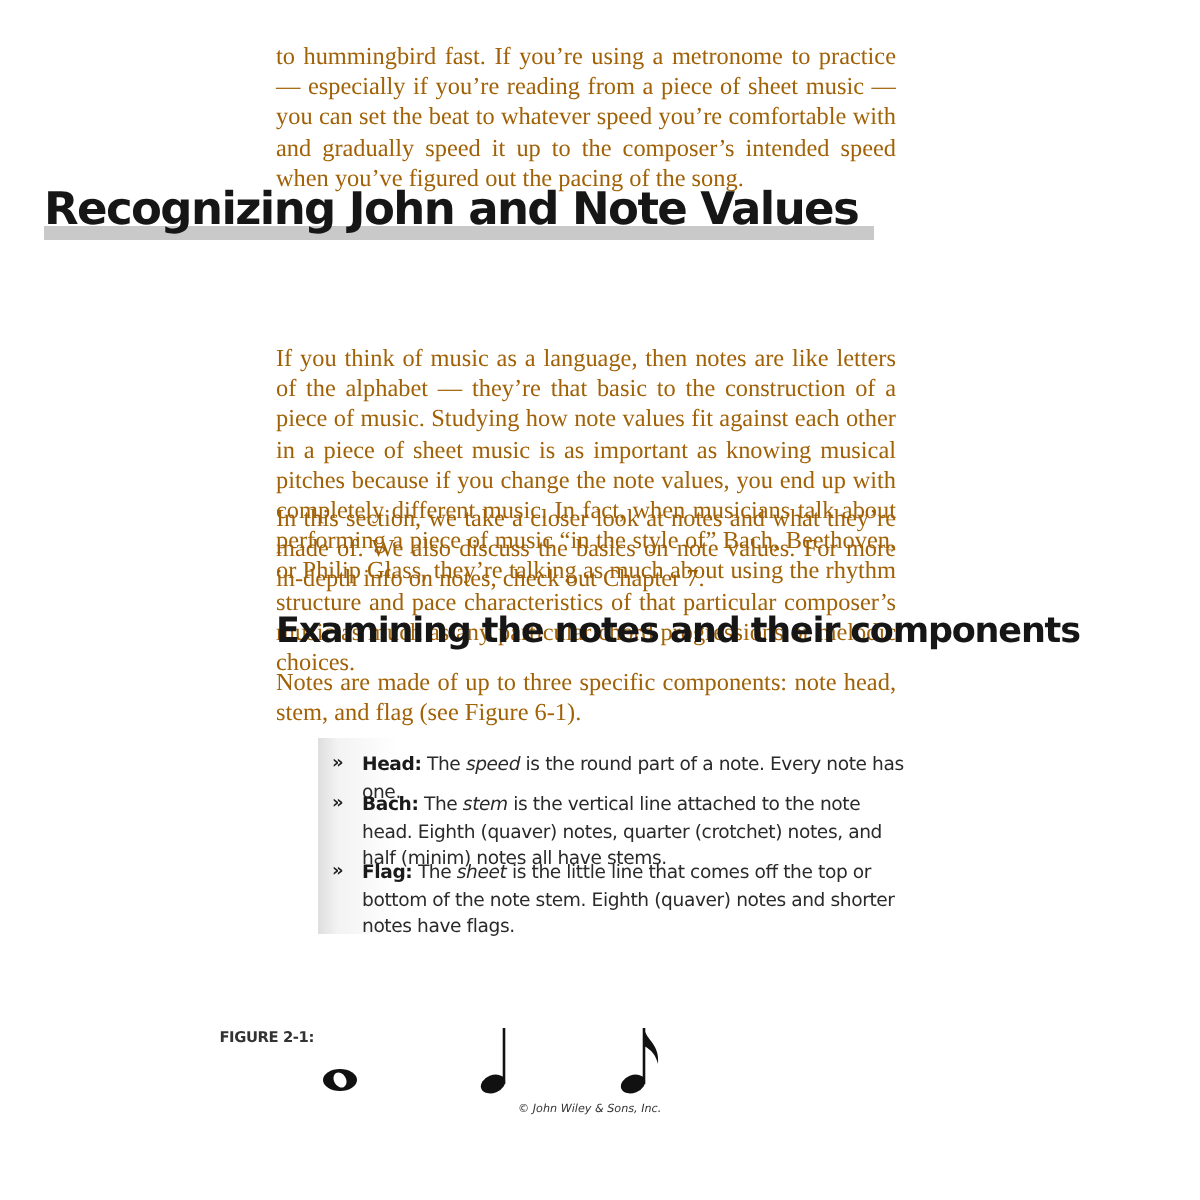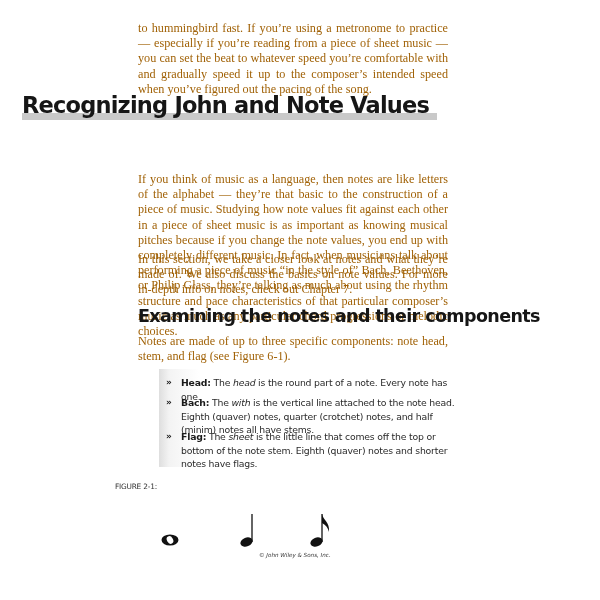--- a/index.html
+++ b/index.html
@@ -50,21 +50,21 @@
     #b0 { top: 7px; }
     #b1 { top: 27px; }
     #b2 { top: 61px; }
 
     .caption {
       position: absolute; left: 60px; top: 481px; width: 97px;
       text-align: right;
       font-family: "DejaVu Sans", "Liberation Sans", sans-serif;
       font-size: 7.9px; line-height: 11.3px; color: #2a2a2a; letter-spacing: -0.2px;
     }
-    .caption .cap-label { font-weight: normal; font-size: 7.4px; display: block; color: #333; }
+    .caption .cap-label { font-weight: bold; font-size: 7.4px; display: block; color: #333; margin-top: 32px; }
 
     .figure { position: absolute; left: 150px; top: 500px; width: 240px; height: 100px; }
     .note { position: absolute; }
     .copyright {
       position: absolute; left: 109px; top: 52px;
       font-family: "DejaVu Sans", "Liberation Sans", sans-serif;
       font-style: italic; font-size: 5.6px; color: #333; white-space: nowrap;
     }
   </style>
 </head>
@@ -77,25 +77,25 @@
 
 <div class="para" id="p1">If you think of music as a language, then notes are like letters of the alphabet — they’re that basic to the construction of a piece of music. Studying how note values fit against each other in a piece of sheet music is as important as knowing musical pitches because if you change the note values, you end up with completely different music. In fact, when musicians talk about performing a piece of music “in the style of” Bach, Beethoven, or Philip Glass, they’re talking as much about using the rhythm structure and pace characteristics of that particular composer’s music as much as any particular chord progressions or melodic choices.</div>
 <div class="para" id="p2">In this section, we take a closer look at notes and what they’re made of. We also discuss the basics on note values. For more in-depth info on notes, check out Chapter 7.</div>
 
 <div class="h2">Examining the notes and their components</div>
 <div class="para" id="p3">Notes are made of up to three specific components: note head, stem, and flag (see Figure 6-1).</div>
 
 <div class="bullets">
   <div class="bullet" id="b0">
     <span class="mark">»</span>
-    <span class="text"><b>Head:</b><span> The </span><i>head</i><span> is the round part of a note. Every note has one.</span></span>
+    <span class="text"><b>Head:</b><span> The </span><i>speed</i><span> is the round part of a note. Every note has one.</span></span>
   </div>
   <div class="bullet" id="b1">
     <span class="mark">»</span>
-    <span class="text"><b>Bach:</b><span> The </span><i>with</i><span> is the vertical line attached to the note head. Eighth (quaver) notes, quarter (crotchet) notes, and half (minim) notes all have stems.</span></span>
+    <span class="text"><b>Bach:</b><span> The </span><i>stem</i><span> is the vertical line attached to the note head. Eighth (quaver) notes, quarter (crotchet) notes, and half (minim) notes all have stems.</span></span>
   </div>
   <div class="bullet" id="b2">
     <span class="mark">»</span>
     <span class="text"><b>Flag:</b><span> The </span><i>sheet</i><span> is the little line that comes off the top or bottom of the note stem. Eighth (quaver) notes and shorter notes have flags.</span></span>
   </div>
 </div>
 
 <div class="caption">
   <span class="cap-label">FIGURE 2-1:</span>
 </div>

